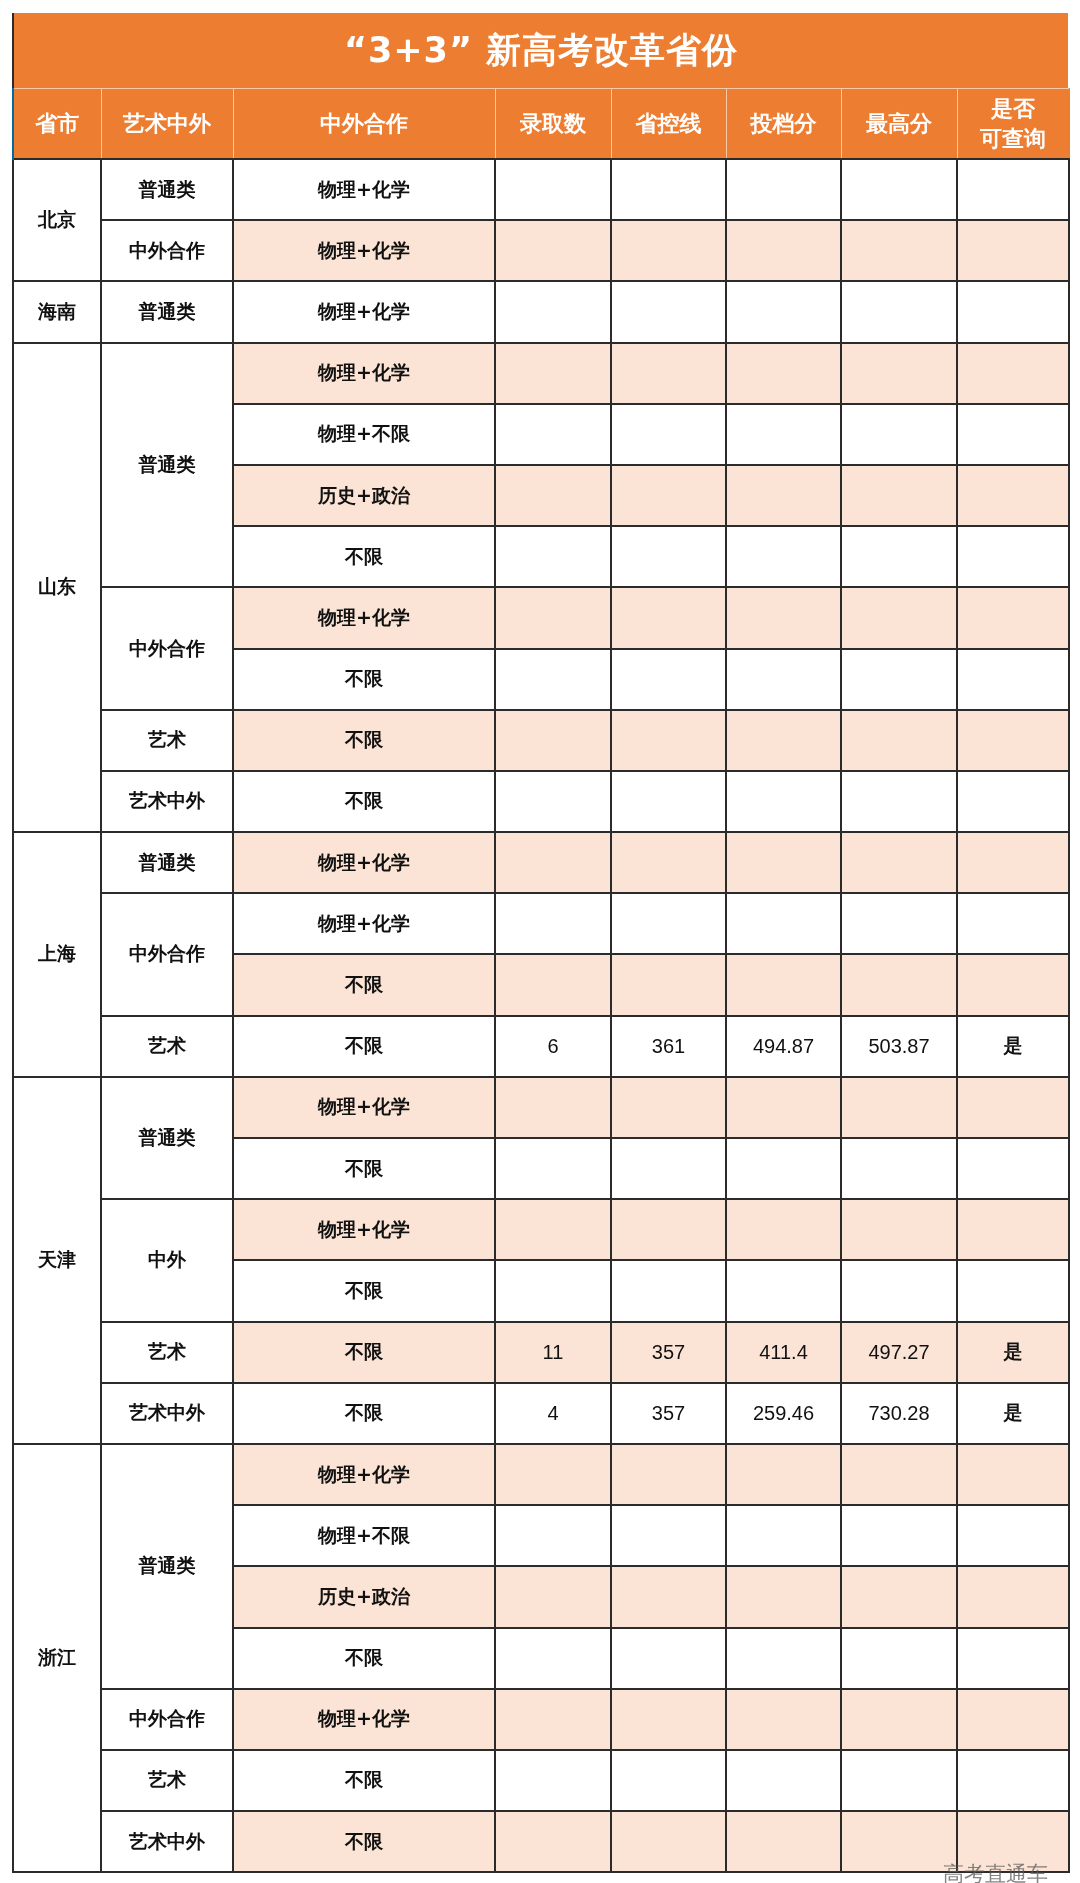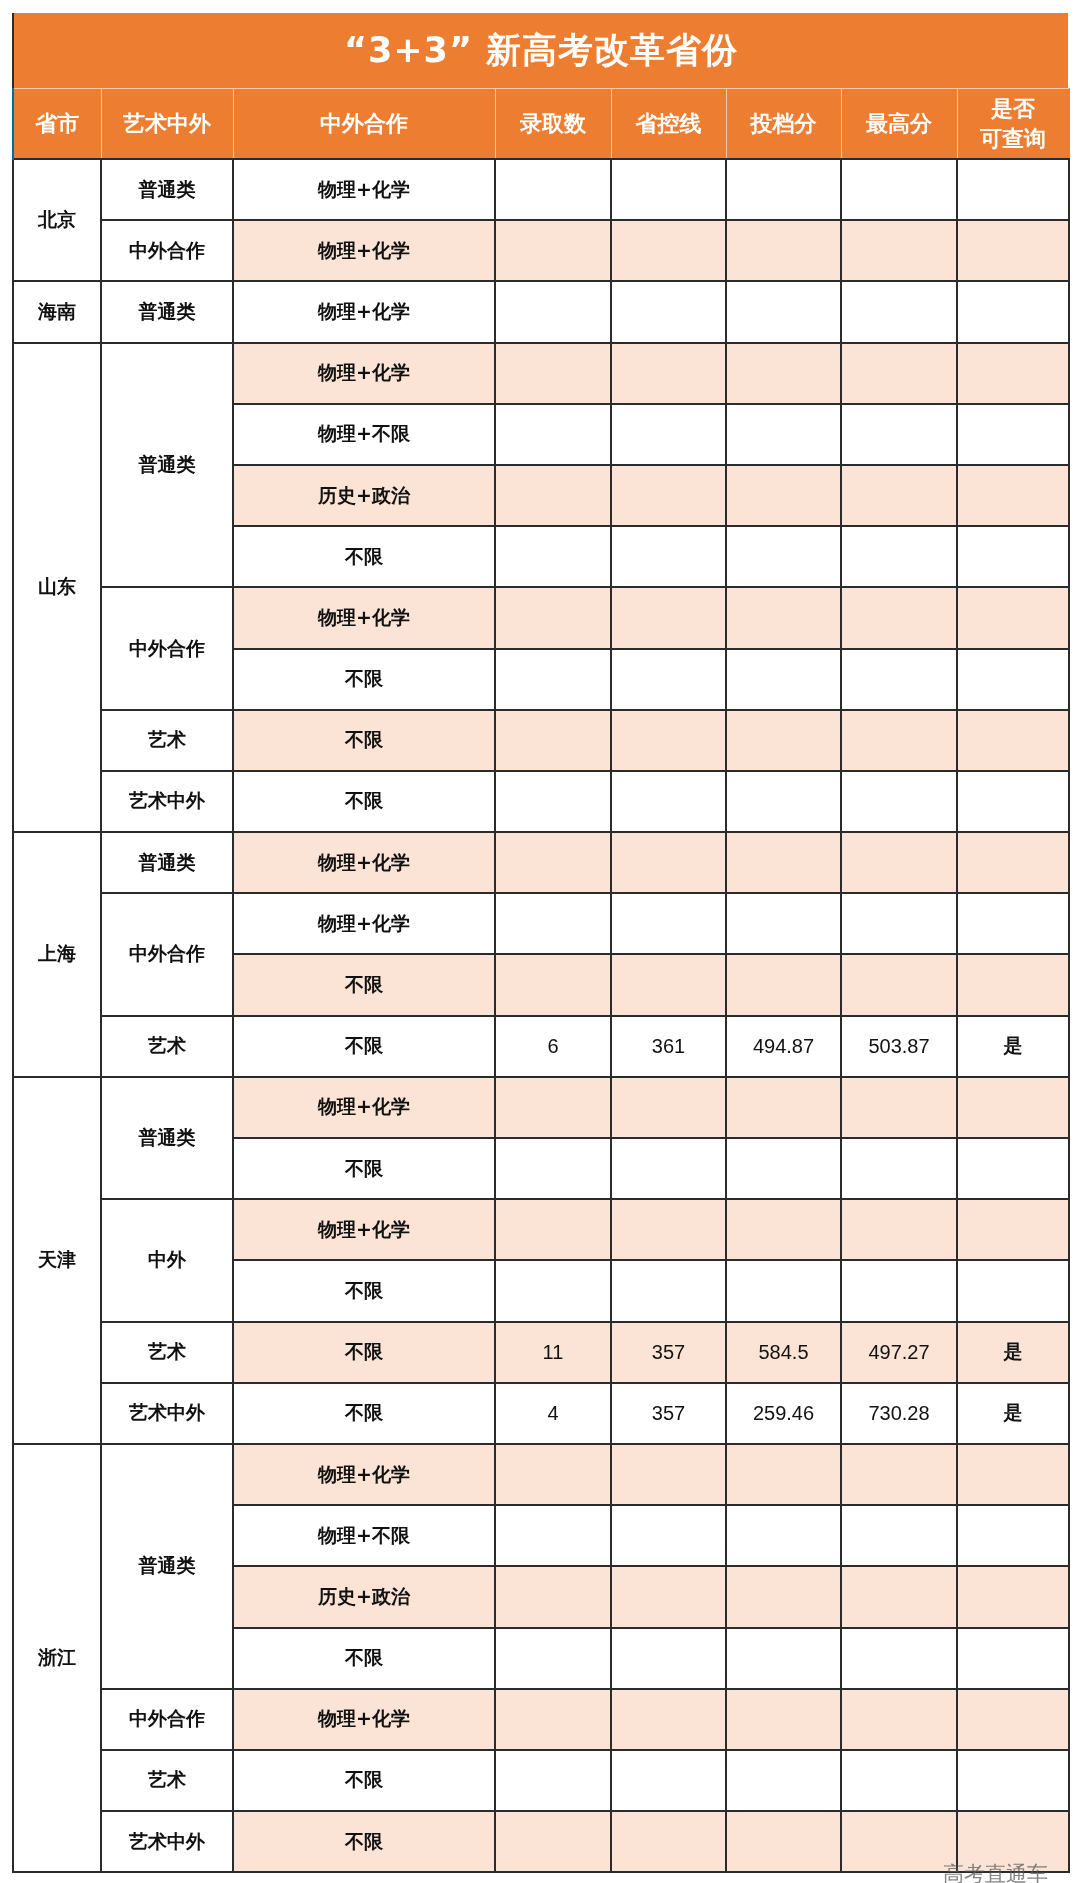--- a/index.html
+++ b/index.html
@@ -305,21 +305,21 @@
         <td class="data num"></td>
         <td class="data num"></td>
         <td class="data"></td>
       </tr>
 
       <tr class="shade">
         <td>艺术</td>
         <td class="data">不限</td>
         <td class="data num">11</td>
         <td class="data num">357</td>
-        <td class="data num">584.5</td>
+        <td class="data num">411.4</td>
         <td class="data num">497.27</td>
         <td class="data">是</td>
       </tr>
 
       <tr>
         <td>艺术中外</td>
         <td class="data">不限</td>
         <td class="data num">4</td>
         <td class="data num">357</td>
         <td class="data num">259.46</td>

